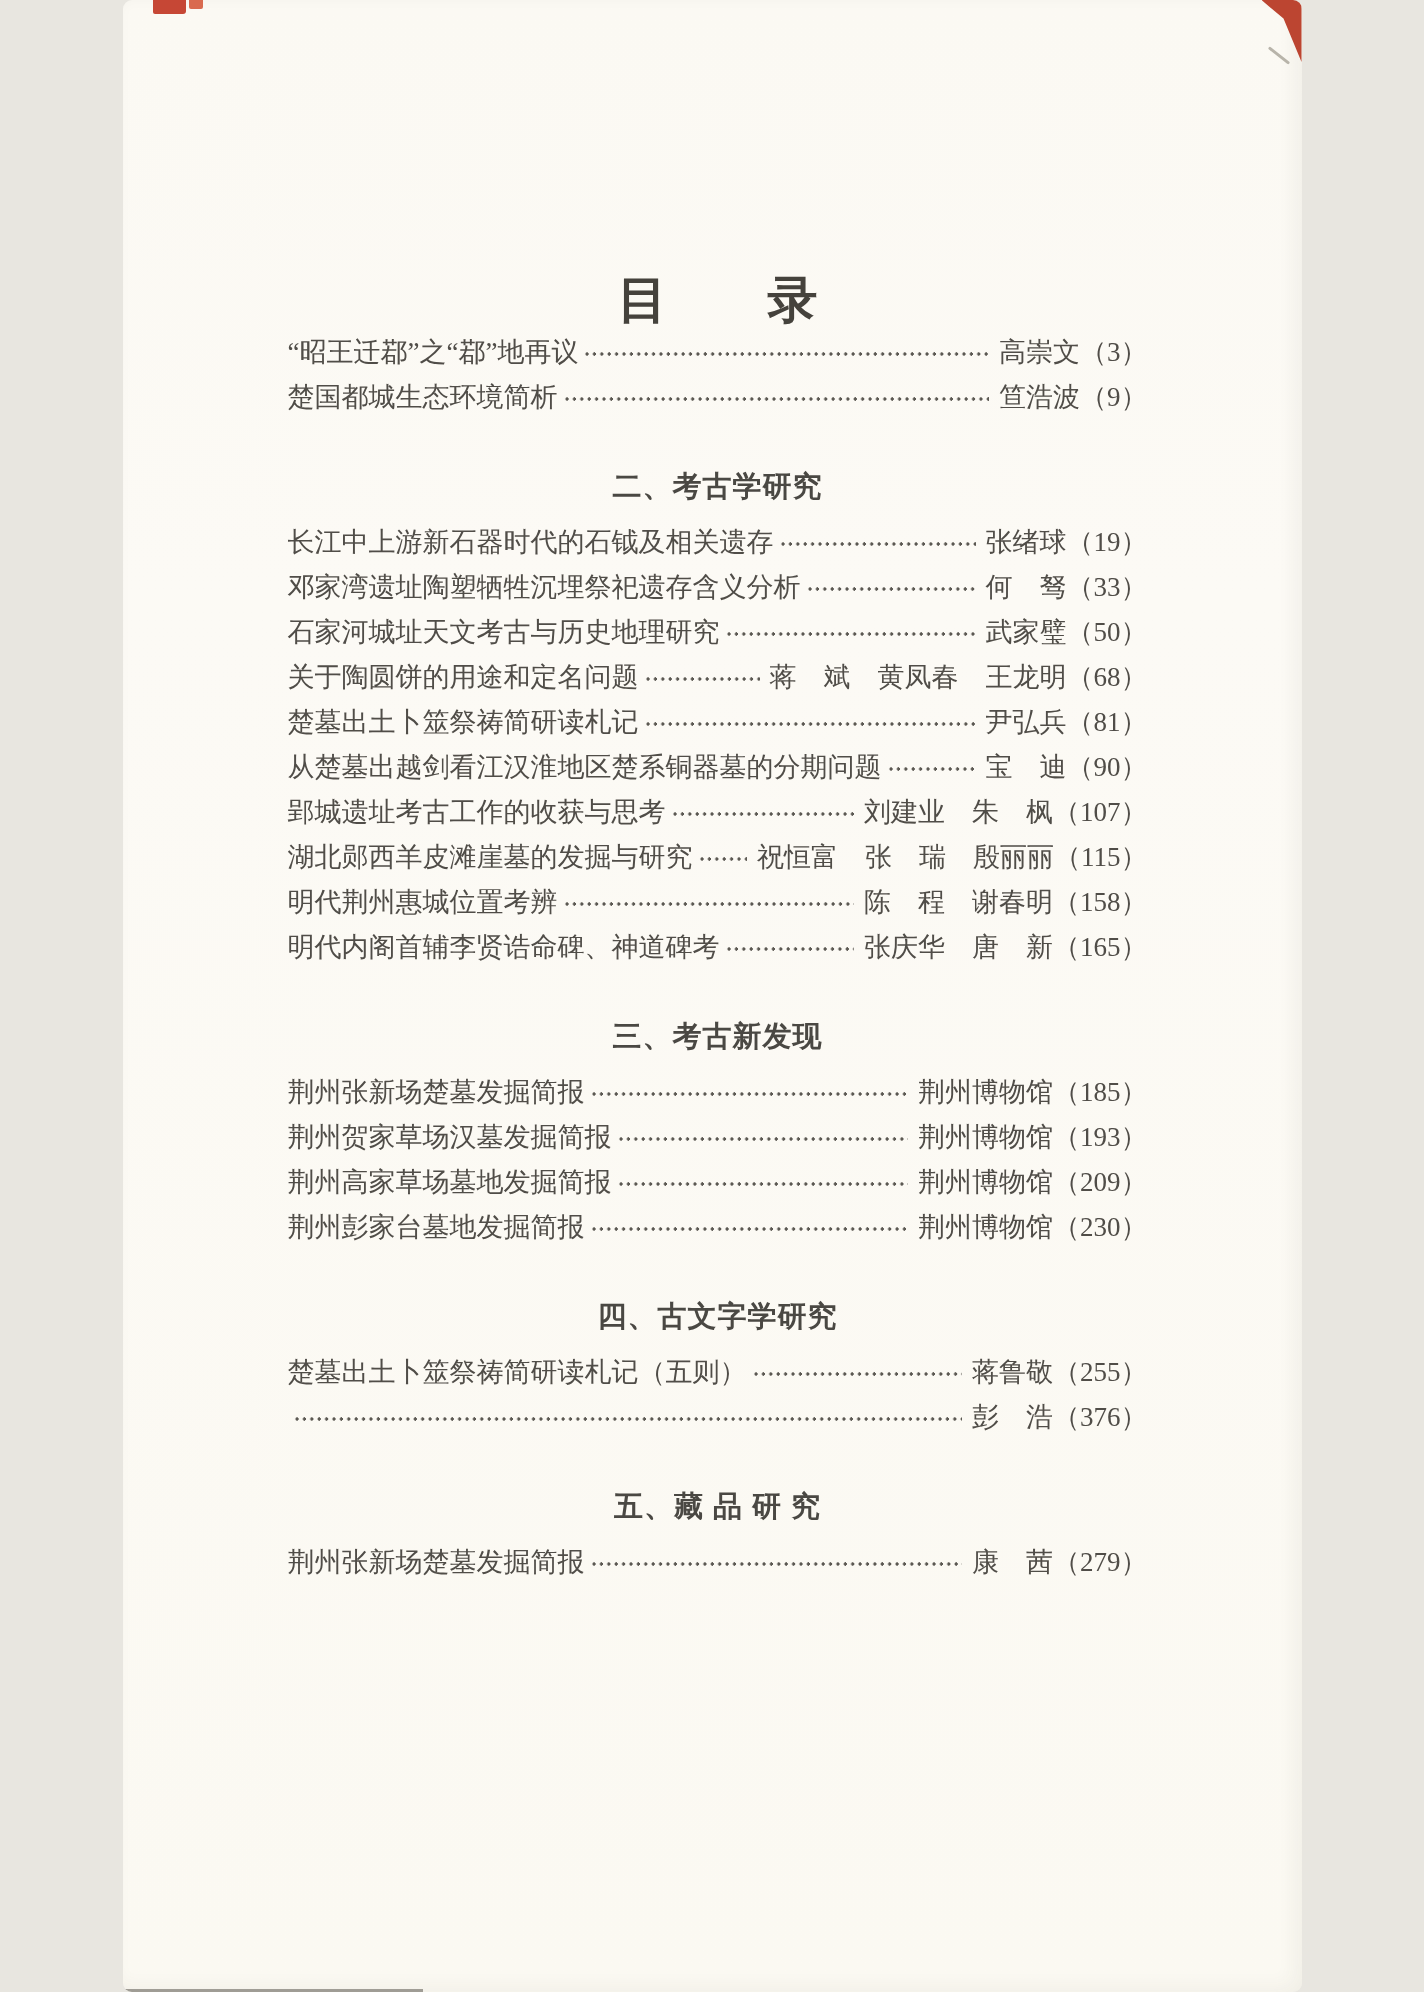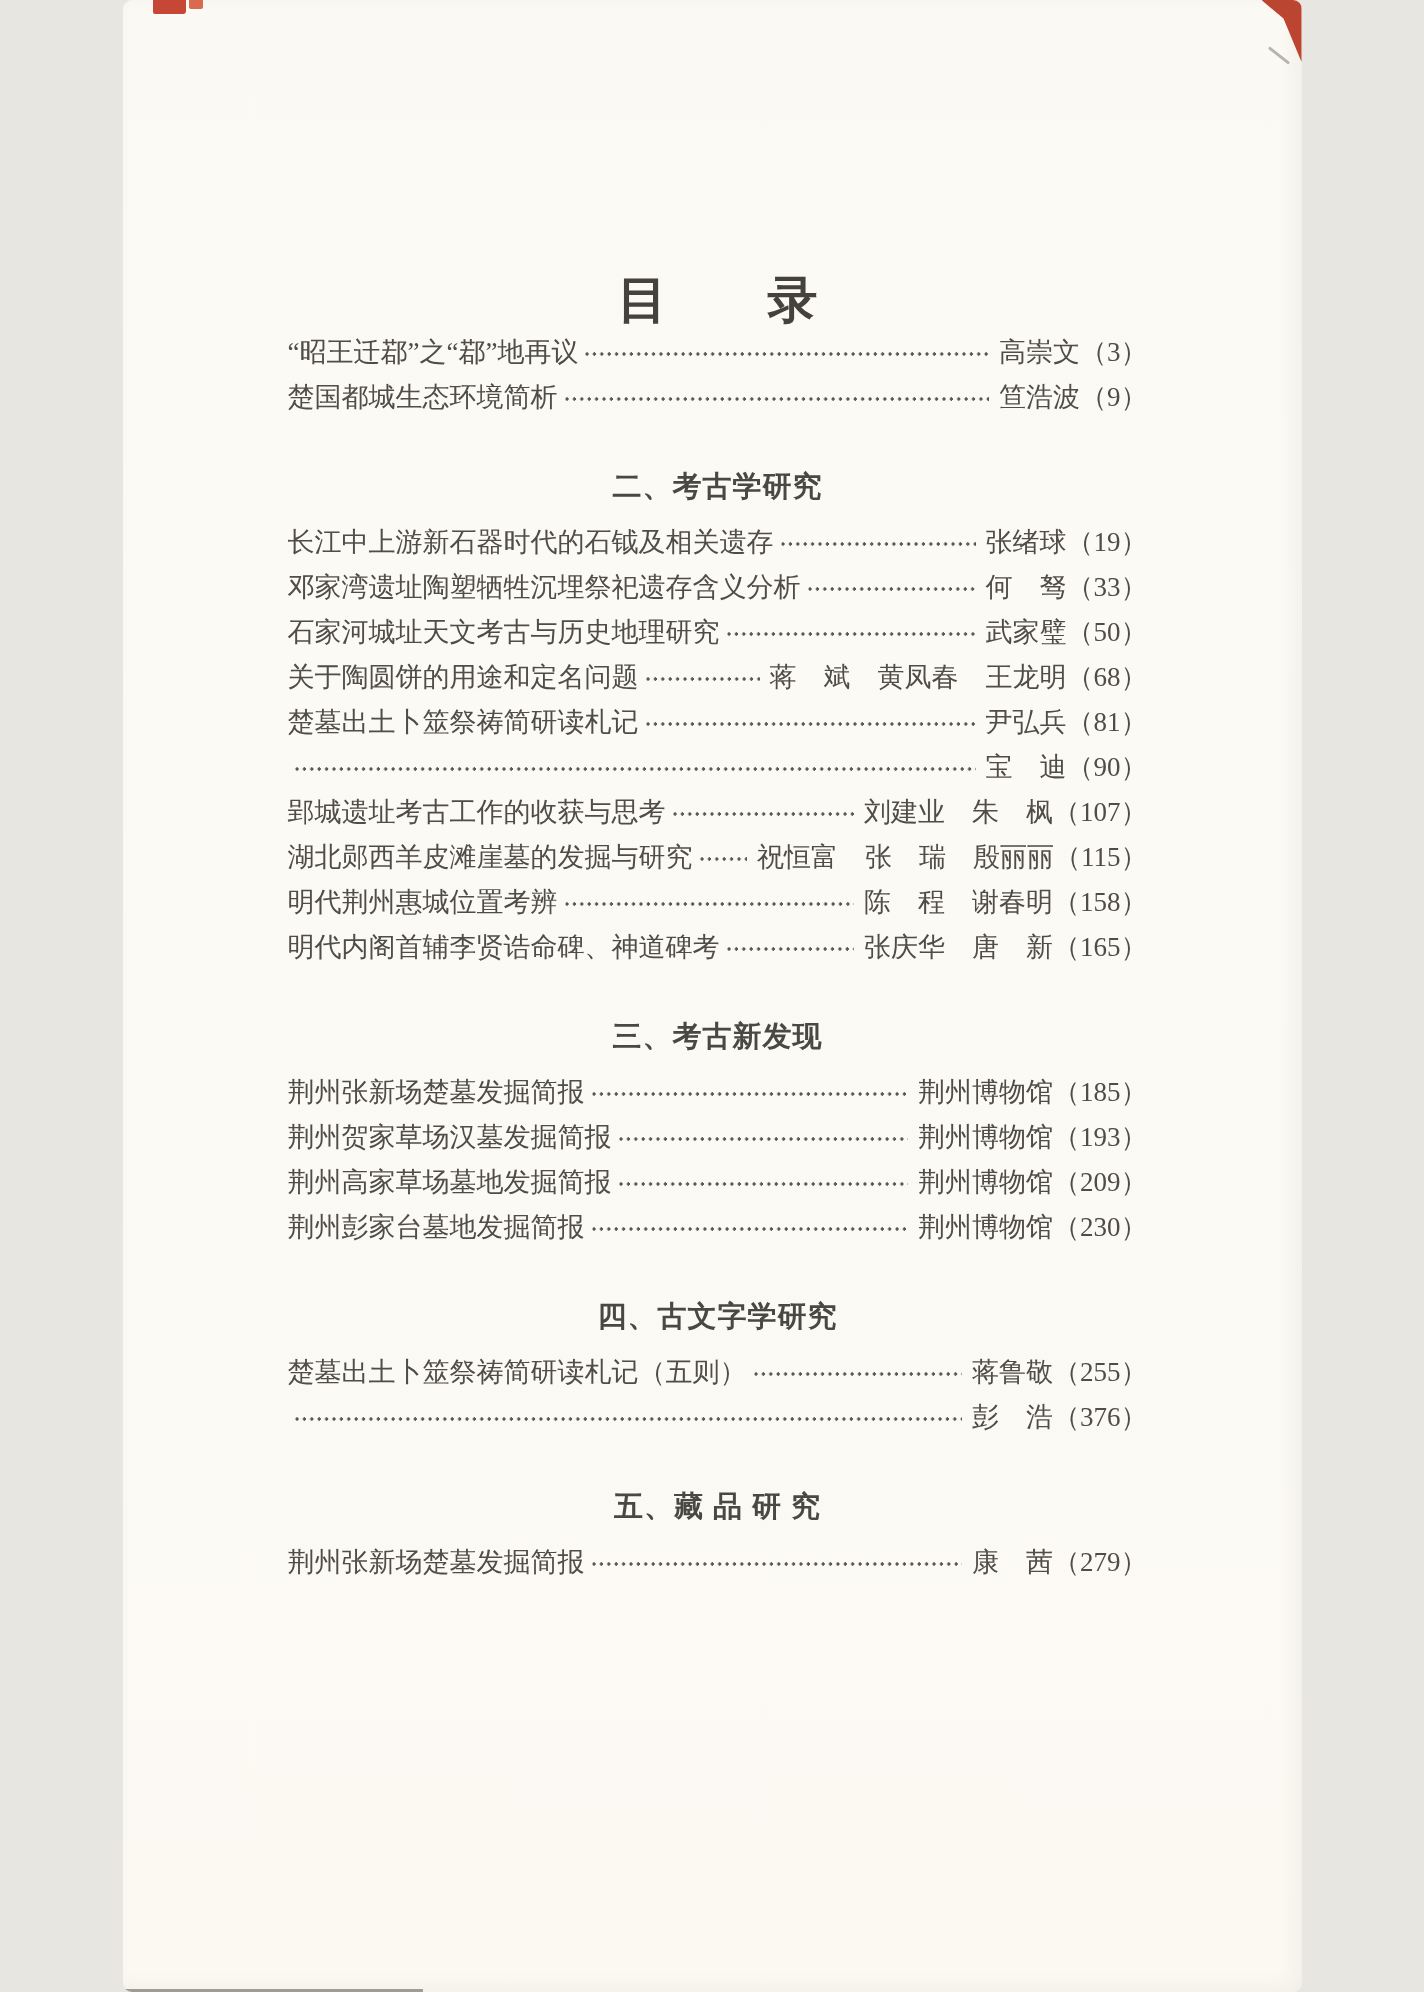--- a/index.html
+++ b/index.html
@@ -148,20 +148,21 @@
   </div>
 
   <div class="toc-row">
     <span class="entry-title">楚墓出土卜筮祭祷简研读札记</span>
     <span class="leader"></span>
     <span class="entry-authors">尹弘兵</span>
     <span class="entry-page">（81）</span>
   </div>
 
   <div class="toc-row">
+    <span class="entry-title">从楚墓出越剑看江汉淮地区楚系铜器墓的分期问题</span>
     <span class="leader"></span>
     <span class="entry-authors">宝　迪</span>
     <span class="entry-page">（90）</span>
   </div>
 
   <div class="toc-row">
     <span class="entry-title">郢城遗址考古工作的收获与思考</span>
     <span class="leader"></span>
     <span class="entry-authors">刘建业　朱　枫</span>
     <span class="entry-page">（107）</span>

